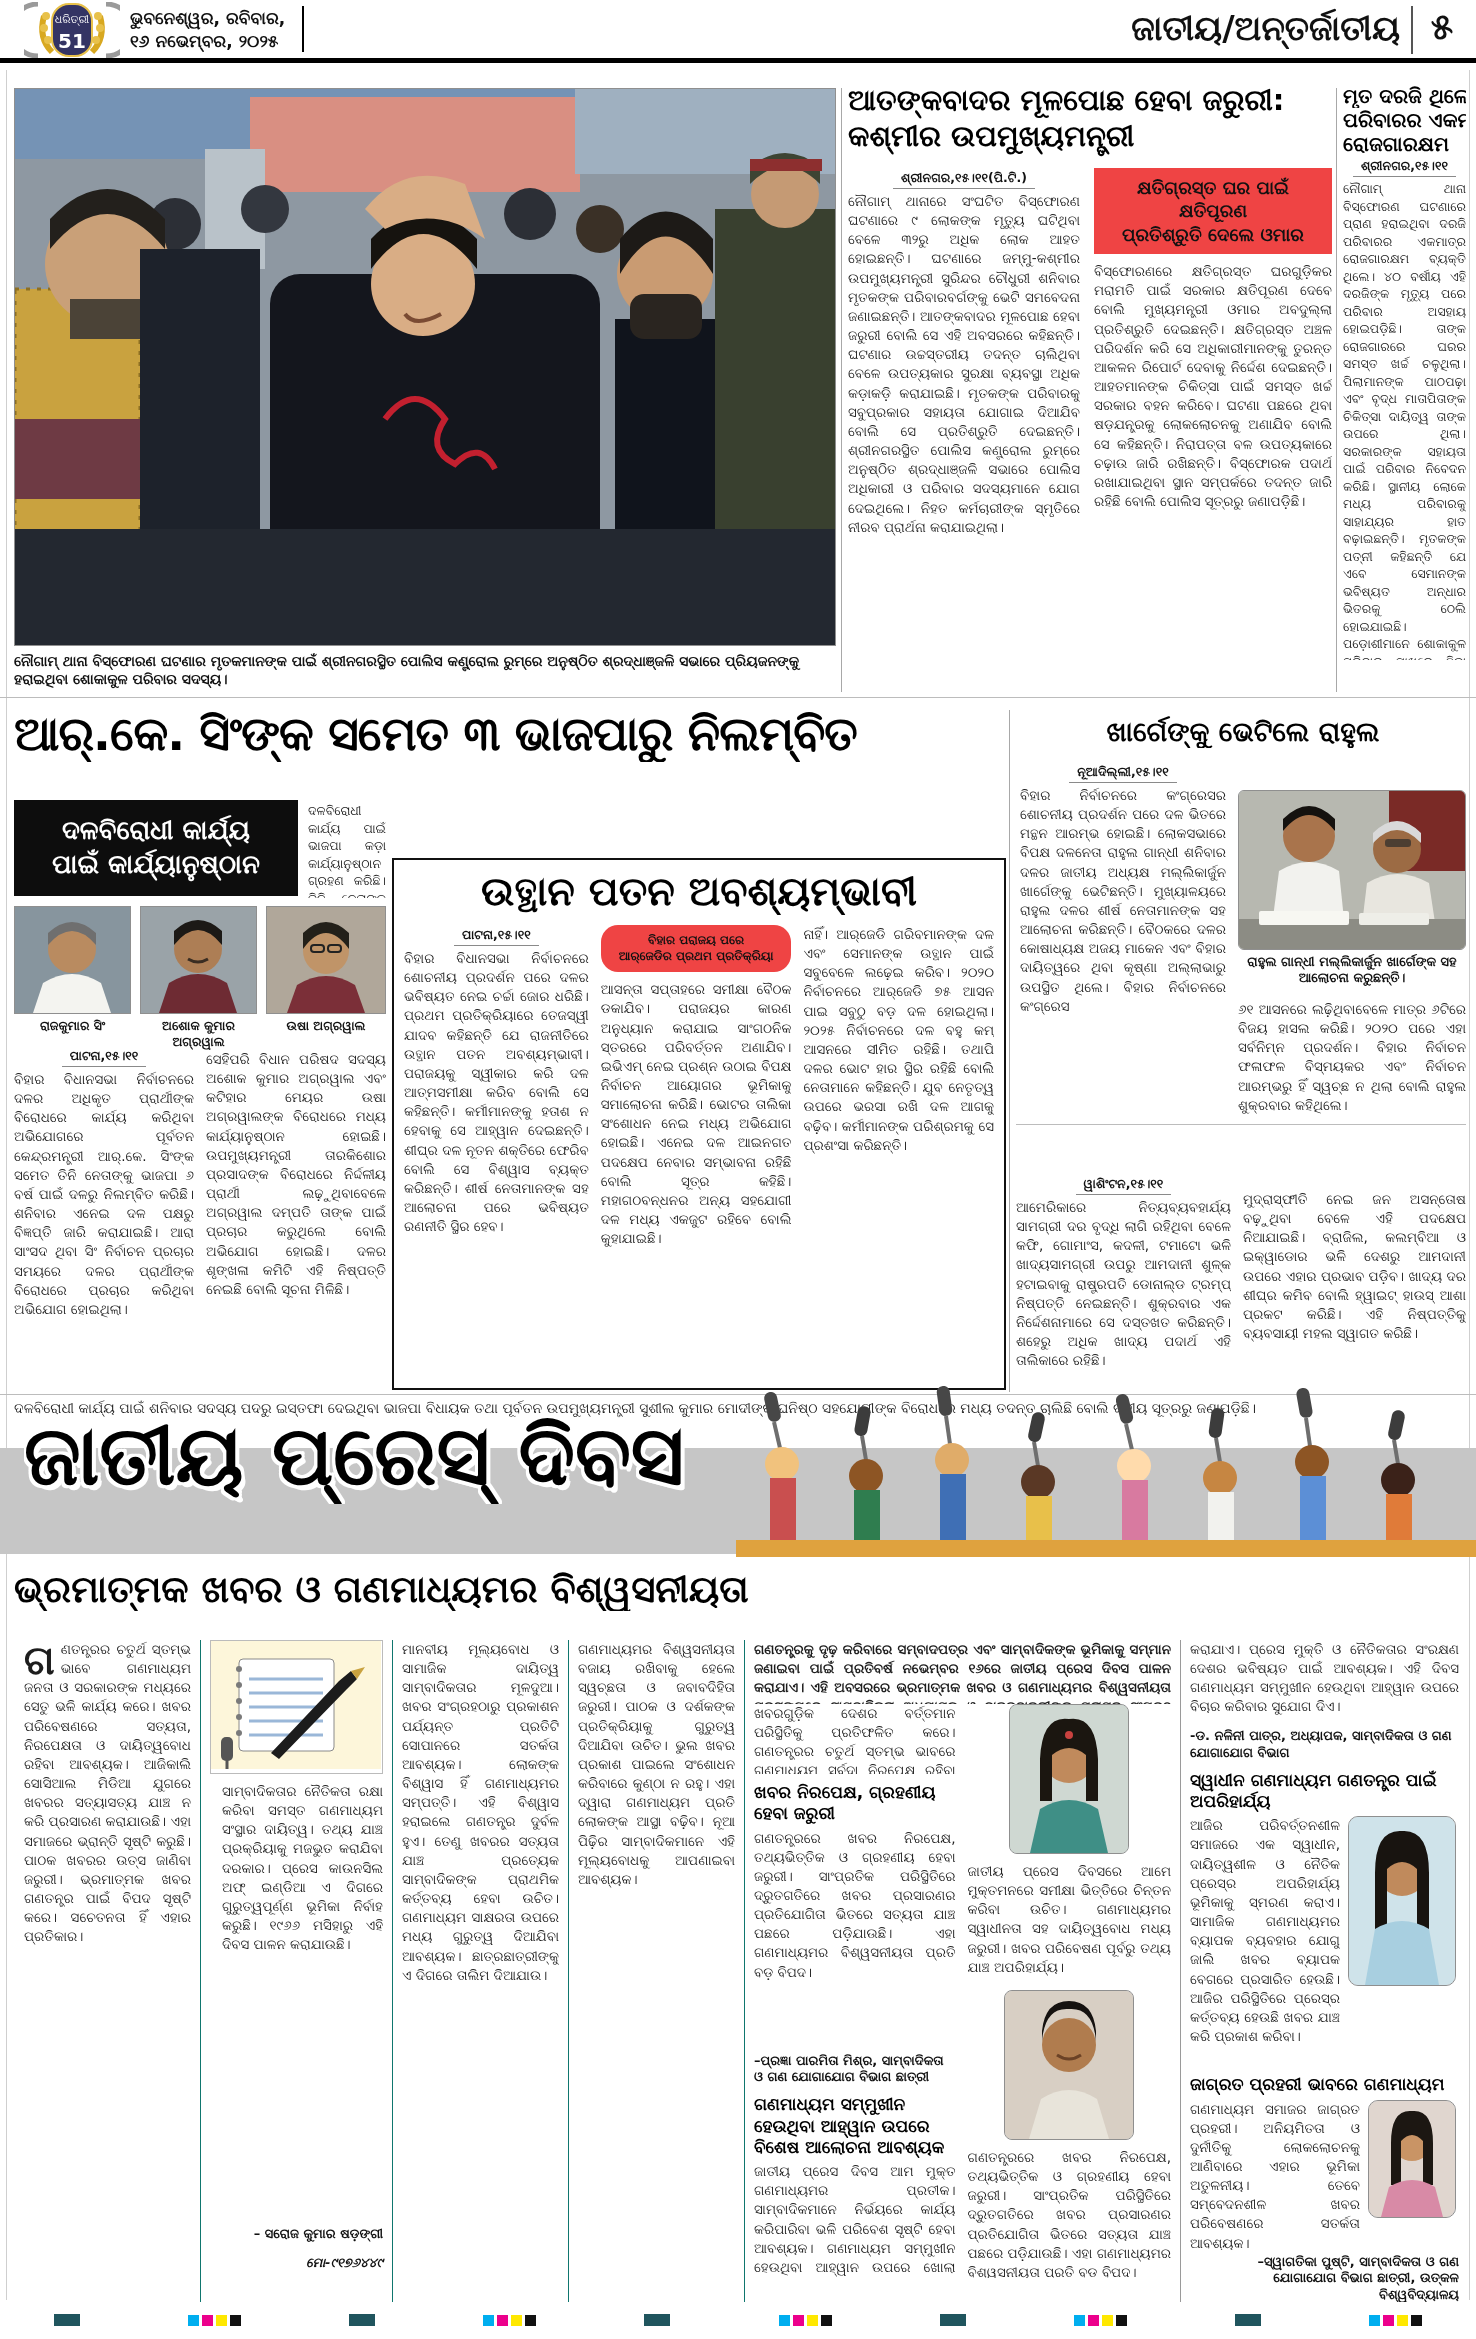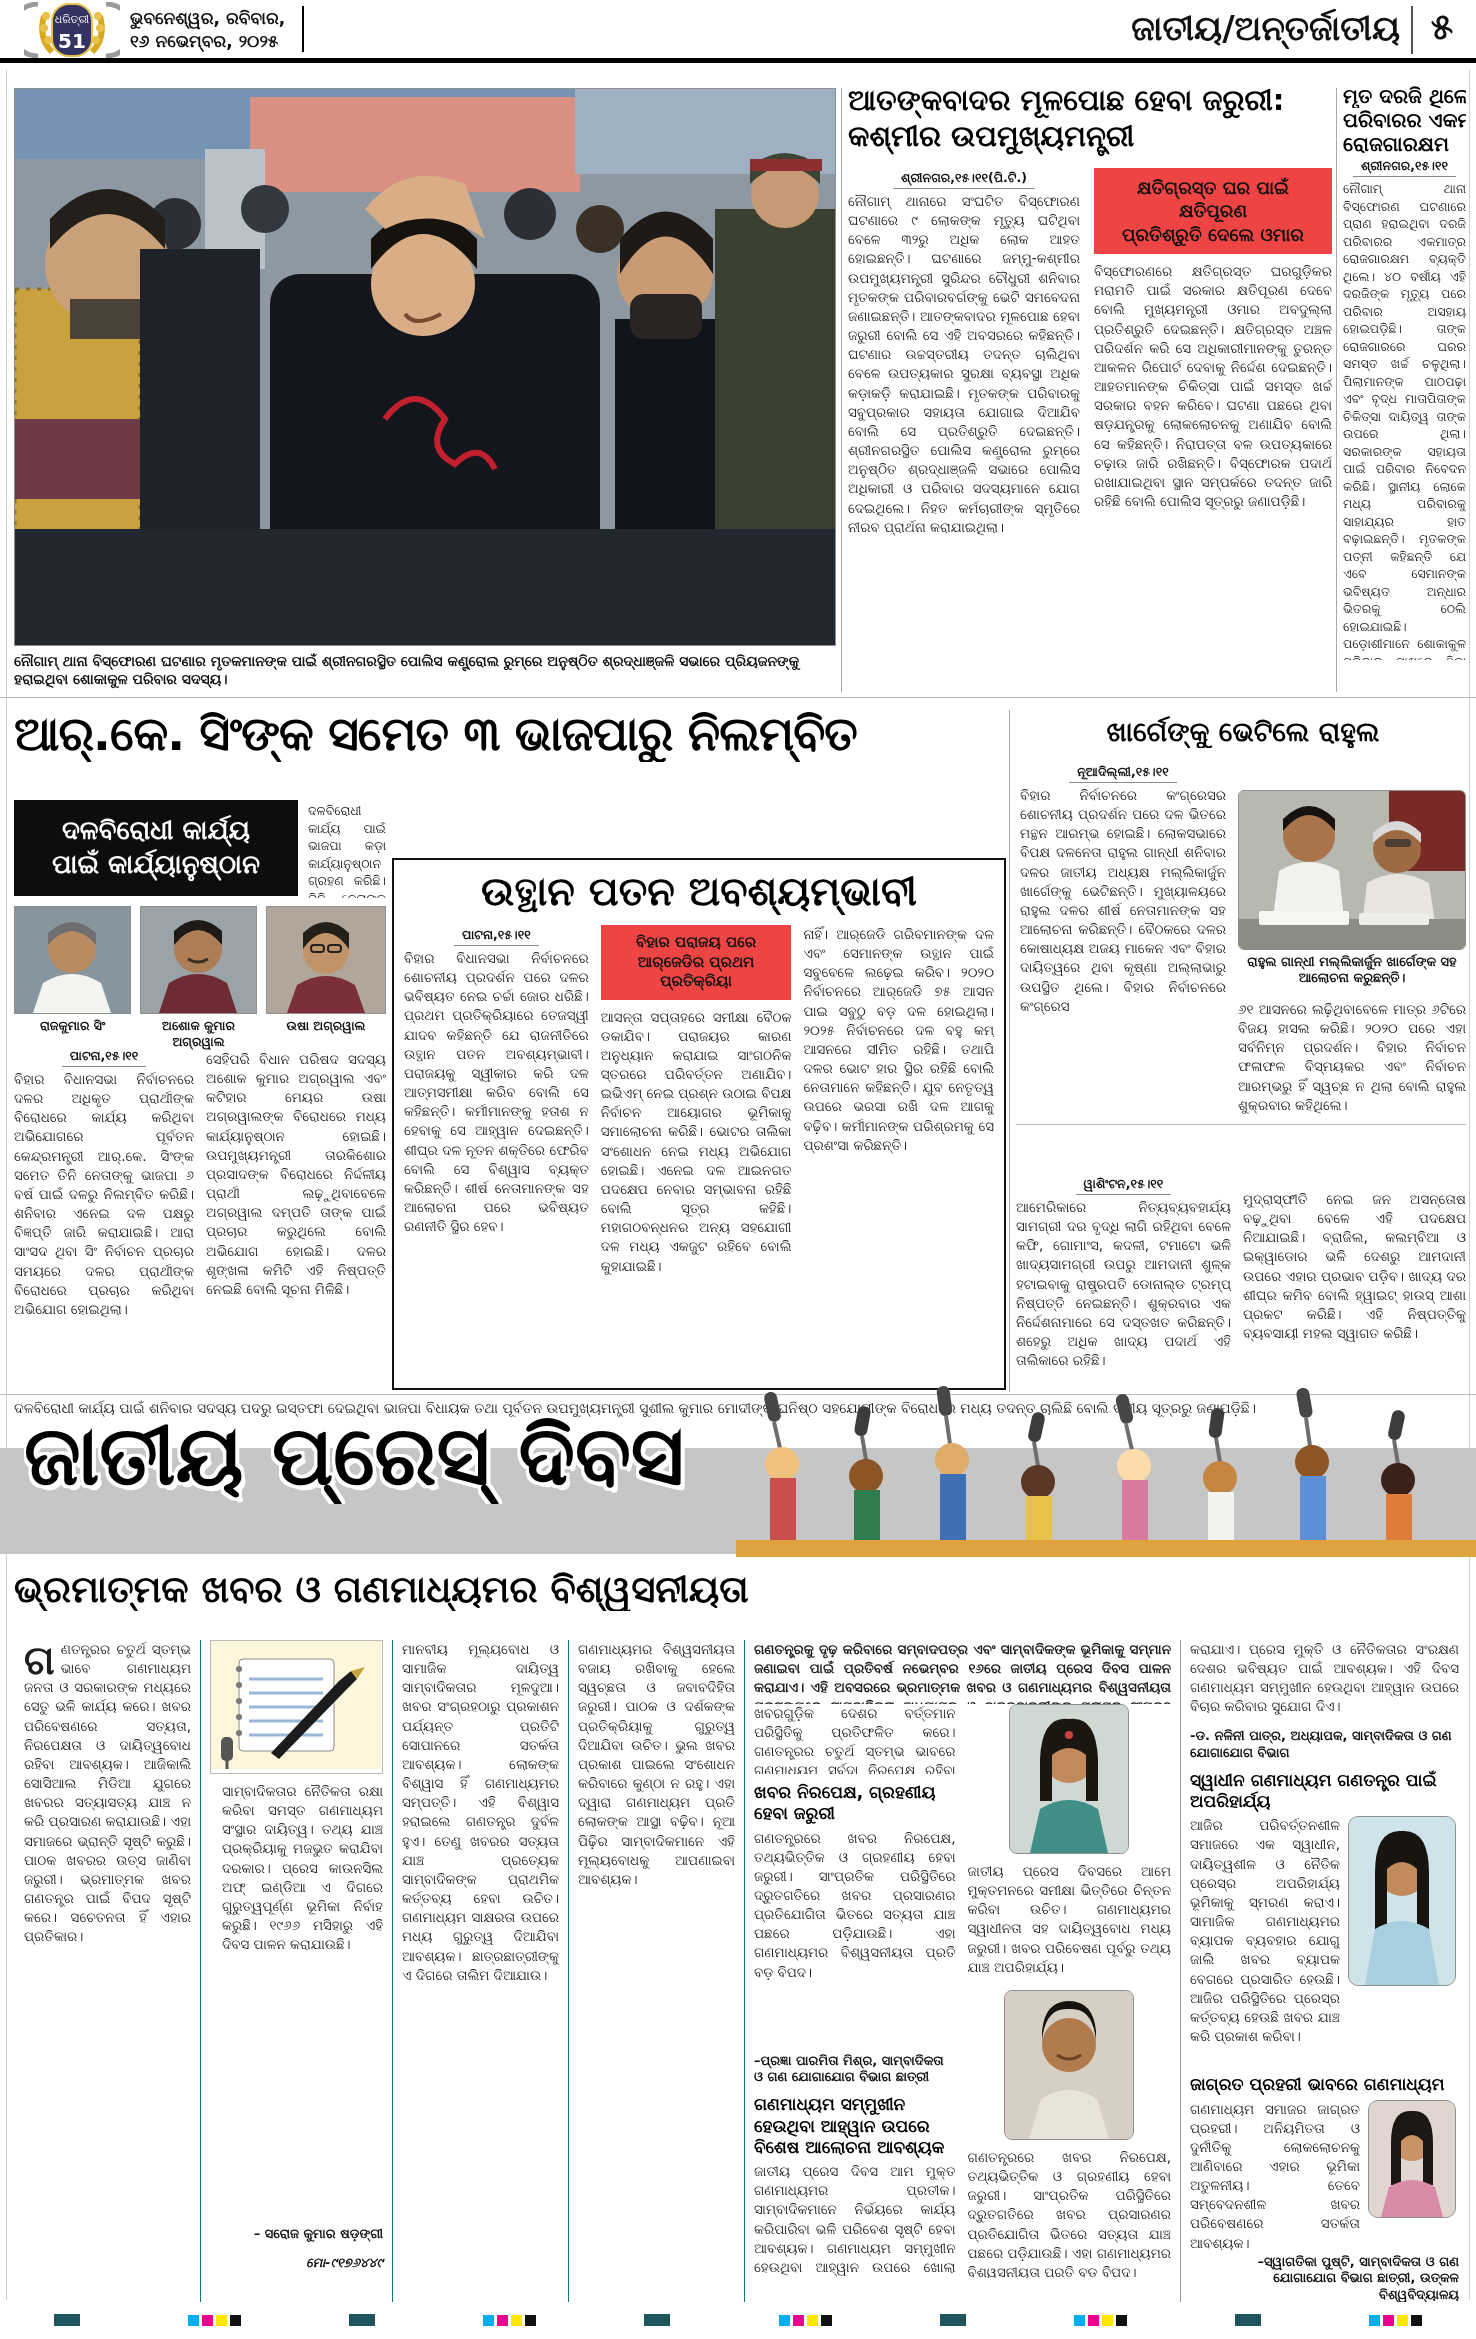--- a/index.html
+++ b/index.html
@@ -210,21 +210,21 @@
   <div class="abs body-text" style="left:206px;top:1050px;width:180px;height:328px;">ସେହିପରି ବିଧାନ ପରିଷଦ ସଦସ୍ୟ ଅଶୋକ କୁମାର ଅଗ୍ରୱାଲ ଏବଂ କଟିହାର ମେୟର ଉଷା ଅଗ୍ରୱାଲଙ୍କ ବିରୋଧରେ ମଧ୍ୟ କାର୍ଯ୍ୟାନୁଷ୍ଠାନ ହୋଇଛି। ଉପମୁଖ୍ୟମନ୍ତ୍ରୀ ତାରକିଶୋର ପ୍ରସାଦଙ୍କ ବିରୋଧରେ ନିର୍ଦ୍ଦଳୀୟ ପ୍ରାର୍ଥୀ ଲଢ଼ୁଥିବାବେଳେ ଅଗ୍ରୱାଲ ଦମ୍ପତି ତାଙ୍କ ପାଇଁ ପ୍ରଚାର କରୁଥିଲେ ବୋଲି ଅଭିଯୋଗ ହୋଇଛି। ଦଳର ଶୃଙ୍ଖଳା କମିଟି ଏହି ନିଷ୍ପତ୍ତି ନେଇଛି ବୋଲି ସୂଚନା ମିଳିଛି।</div>
 
   <div class="abs" style="left:392px;top:858px;width:614px;height:532px;border:2px solid #111;box-sizing:border-box;padding:8px 10px;">
     <div class="headline nowrap" style="font-size:40px;text-align:center;">ଉତ୍ଥାନ ପତନ ଅବଶ୍ୟମ୍ଭାବୀ</div>
     <div style="display:flex;gap:12px;margin-top:10px;height:440px;">
       <div style="width:190px;">
         <div class="dateline"><span>ପାଟନା,୧୫।୧୧</span></div>
         <div class="body-text" style="height:410px;">ବିହାର ବିଧାନସଭା ନିର୍ବାଚନରେ ଶୋଚନୀୟ ପ୍ରଦର୍ଶନ ପରେ ଦଳର ଭବିଷ୍ୟତ ନେଇ ଚର୍ଚ୍ଚା ଜୋର ଧରିଛି। ପ୍ରଥମ ପ୍ରତିକ୍ରିୟାରେ ତେଜସ୍ୱୀ ଯାଦବ କହିଛନ୍ତି ଯେ ରାଜନୀତିରେ ଉତ୍ଥାନ ପତନ ଅବଶ୍ୟମ୍ଭାବୀ। ପରାଜୟକୁ ସ୍ୱୀକାର କରି ଦଳ ଆତ୍ମସମୀକ୍ଷା କରିବ ବୋଲି ସେ କହିଛନ୍ତି। କର୍ମୀମାନଙ୍କୁ ହତାଶ ନ ହେବାକୁ ସେ ଆହ୍ୱାନ ଦେଇଛନ୍ତି। ଶୀଘ୍ର ଦଳ ନୂତନ ଶକ୍ତିରେ ଫେରିବ ବୋଲି ସେ ବିଶ୍ୱାସ ବ୍ୟକ୍ତ କରିଛନ୍ତି। ଶୀର୍ଷ ନେତାମାନଙ୍କ ସହ ଆଲୋଚନା ପରେ ଭବିଷ୍ୟତ ରଣନୀତି ସ୍ଥିର ହେବ।</div>
       </div>
       <div style="width:196px;">
-        <div class="inset" style="font-size:15px;">
+        <div class="inset" style="font-size:12px;border-radius:17px;">
           <div>ବିହାର ପରାଜୟ ପରେ</div>
             <div>ଆର୍‌ଜେଡିର ପ୍ରଥମ ପ୍ରତିକ୍ରିୟା</div>
         </div>
         <div class="body-text" style="height:362px;margin-top:8px;">ଆସନ୍ତା ସପ୍ତାହରେ ସମୀକ୍ଷା ବୈଠକ ଡକାଯିବ। ପରାଜୟର କାରଣ ଅନୁଧ୍ୟାନ କରାଯାଇ ସାଂଗଠନିକ ସ୍ତରରେ ପରିବର୍ତ୍ତନ ଅଣାଯିବ। ଇଭିଏମ୍ ନେଇ ପ୍ରଶ୍ନ ଉଠାଇ ବିପକ୍ଷ ନିର୍ବାଚନ ଆୟୋଗର ଭୂମିକାକୁ ସମାଲୋଚନା କରିଛି। ଭୋଟର ତାଲିକା ସଂଶୋଧନ ନେଇ ମଧ୍ୟ ଅଭିଯୋଗ ହୋଇଛି। ଏନେଇ ଦଳ ଆଇନଗତ ପଦକ୍ଷେପ ନେବାର ସମ୍ଭାବନା ରହିଛି ବୋଲି ସୂତ୍ର କହିଛି। ମହାଗଠବନ୍ଧନର ଅନ୍ୟ ସହଯୋଗୀ ଦଳ ମଧ୍ୟ ଏକଜୁଟ ରହିବେ ବୋଲି କୁହାଯାଇଛି।</div>
       </div>
       <div class="body-text" style="width:196px;height:440px;">ନାହିଁ। ଆର୍‌ଜେଡି ଗରିବମାନଙ୍କ ଦଳ ଏବଂ ସେମାନଙ୍କ ଉତ୍ଥାନ ପାଇଁ ସବୁବେଳେ ଲଢ଼େଇ କରିବ। ୨୦୨୦ ନିର୍ବାଚନରେ ଆର୍‌ଜେଡି ୭୫ ଆସନ ପାଇ ସବୁଠୁ ବଡ଼ ଦଳ ହୋଇଥିଲା। ୨୦୨୫ ନିର୍ବାଚନରେ ଦଳ ବହୁ କମ୍ ଆସନରେ ସୀମିତ ରହିଛି। ତଥାପି ଦଳର ଭୋଟ ହାର ସ୍ଥିର ରହିଛି ବୋଲି ନେତାମାନେ କହିଛନ୍ତି। ଯୁବ ନେତୃତ୍ୱ ଉପରେ ଭରସା ରଖି ଦଳ ଆଗକୁ ବଢ଼ିବ। କର୍ମୀମାନଙ୍କ ପରିଶ୍ରମକୁ ସେ ପ୍ରଶଂସା କରିଛନ୍ତି।</div>
     </div>
   </div>
 
   <div class="abs hline" style="left:0;top:1394px;width:1476px;height:1px;background:#bcbcbc;"></div>

